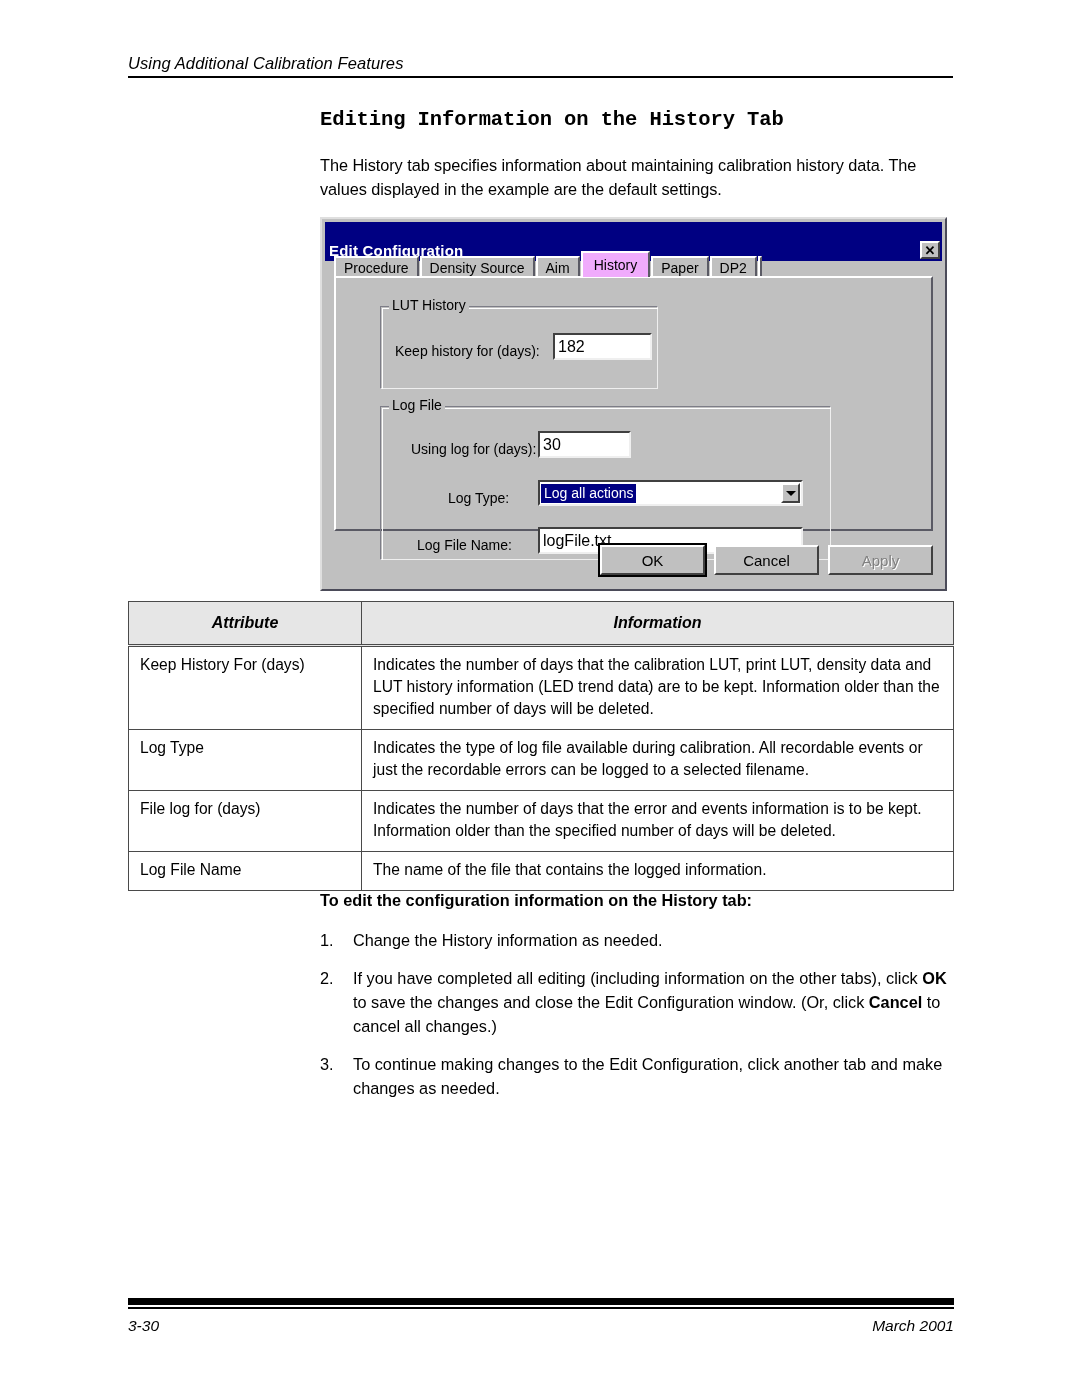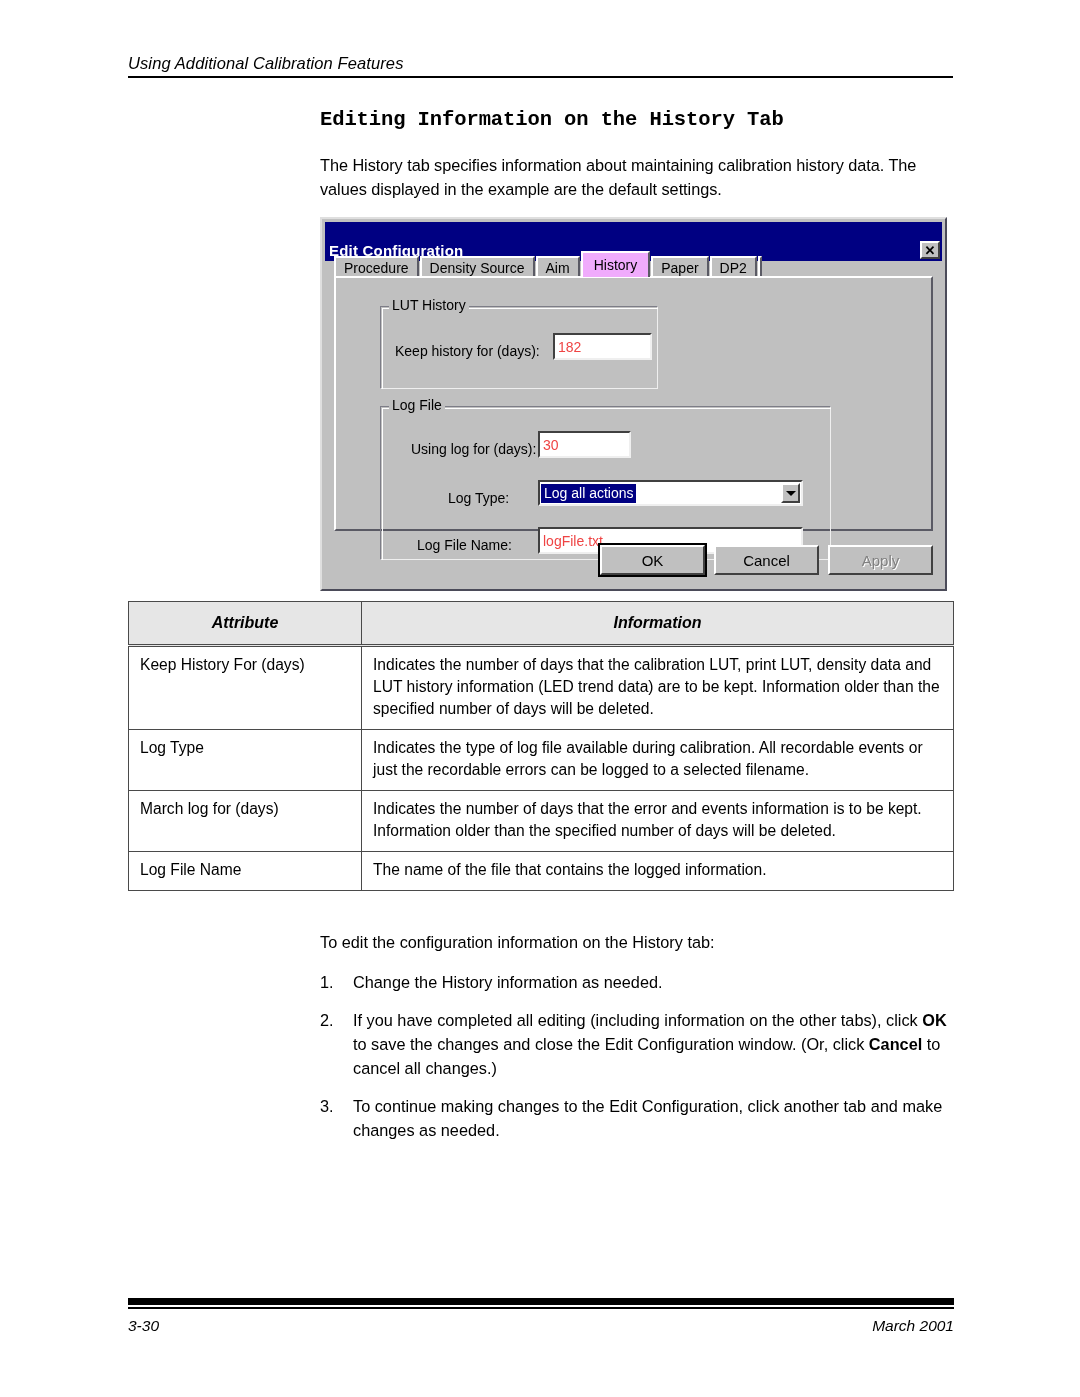--- a/index.html
+++ b/index.html
@@ -210,26 +210,26 @@
   }
 
   .textbox {
     position: absolute;
     background: #ffffff;
     border-top: 2px solid #404040;
     border-left: 2px solid #404040;
     border-right: 2px solid #efefef;
     border-bottom: 2px solid #efefef;
     box-sizing: border-box;
-    font-size: 14px;
+    font-size: 16px;
     line-height: 1;
     display: flex;
     align-items: center;
     padding-left: 3px;
-    color: #ef4444;
+    color: #000000;
   }
 
   .combo {
     position: absolute;
     background: #ffffff;
     border-top: 2px solid #404040;
     border-left: 2px solid #404040;
     border-right: 2px solid #efefef;
     border-bottom: 2px solid #efefef;
     box-sizing: border-box;
@@ -325,23 +325,22 @@
   
   .procedure {
     position: absolute;
     left: 320px;
     top: 888px;
     width: 640px;
     font-size: 16.3px;
     line-height: 24px;
   }
   .proc-title {
-    font-weight: normal;
+    font-weight: bold;
     margin-bottom: 16px;
-    margin-top: 42px;
   }
   .proc-step {
     display: flex;
     margin-bottom: 14px;
   }
   .proc-num { width: 33px; flex: none; }
   .proc-text { flex: 1; }
   .proc-text b { font-weight: bold; }
 
   
@@ -438,21 +437,21 @@
   <tbody>
     <tr>
       <td class="attr-cell">Keep History For (days)</td>
       <td>Indicates the number of days that the calibration LUT, print LUT, density data and LUT history information (LED trend data) are to be kept. Information older than the specified number of days will be deleted.</td>
     </tr>
     <tr>
       <td class="attr-cell">Log Type</td>
       <td>Indicates the type of log file available during calibration. All recordable events or just the recordable errors can be logged to a selected filename.</td>
     </tr>
     <tr>
-      <td class="attr-cell">March log for (days)</td>
+      <td class="attr-cell">File log for (days)</td>
       <td>Indicates the number of days that the error and events information is to be kept. Information older than the specified number of days will be deleted.</td>
     </tr>
     <tr>
       <td class="attr-cell">Log File Name</td>
       <td>The name of the file that contains the logged information.</td>
     </tr>
   </tbody>
 </table>
 
 <div class="procedure">

